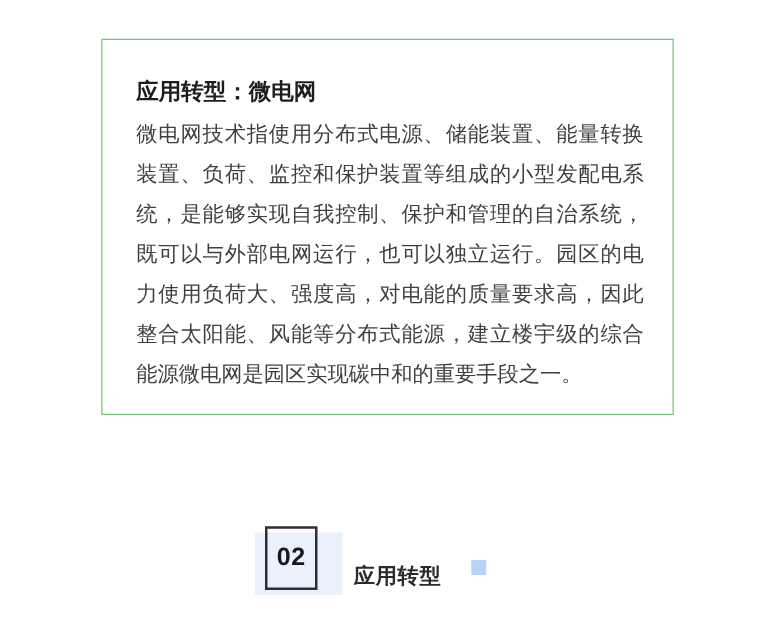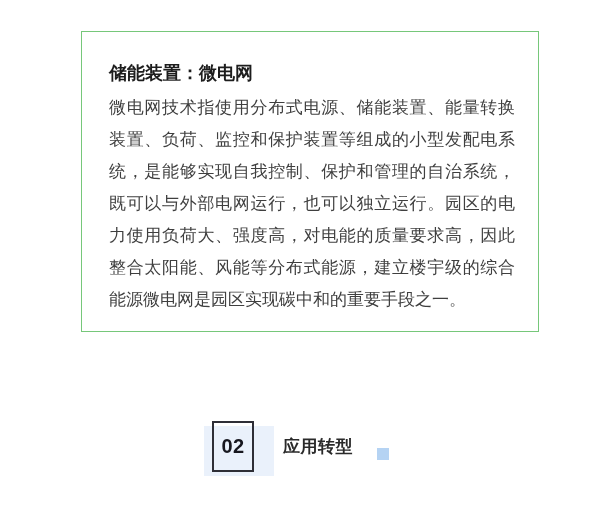--- a/index.html
+++ b/index.html
@@ -75,42 +75,42 @@
     color: #17171f;
     letter-spacing: 0.5px;
     text-align: right;
   }
   .section-label {
     position: absolute;
     left: 283px;
     top: 421px;
     height: 51px;
     display: flex;
-    align-items: center;
+    align-items: flex-end;
     font-size: 17px;
     font-weight: bold;
     color: #2a2a2a;
     letter-spacing: 0.5px;
   }
   .accent-square {
     position: absolute;
     left: 377px;
     top: 448px;
     width: 12px;
     height: 12px;
     background: var(--accent_square, #b5d3f3);
   }
 </style>
 </head>
 <body>
 
 <div class="page">
 
   <div class="tech-card">
-    <h3 class="tech-card-title">储能装置：微电网</h3>
+    <h3 class="tech-card-title">应用转型：微电网</h3>
     <p class="tech-card-body">微电网技术指使用分布式电源、储能装置、能量转换装置、负荷、监控和保护装置等组成的小型发配电系统，是能够实现自我控制、保护和管理的自治系统，既可以与外部电网运行，也可以独立运行。园区的电力使用负荷大、强度高，对电能的质量要求高，因此整合太阳能、风能等分布式能源，建立楼宇级的综合能源微电网是园区实现碳中和的重要手段之一。</p>
   </div>
 
   <div class="section-heading">
     <div class="accent-bg"></div>
     <div class="number-box">
       <span>02</span>
     </div>
     <div class="section-label">
       <span>应用转型</span>

